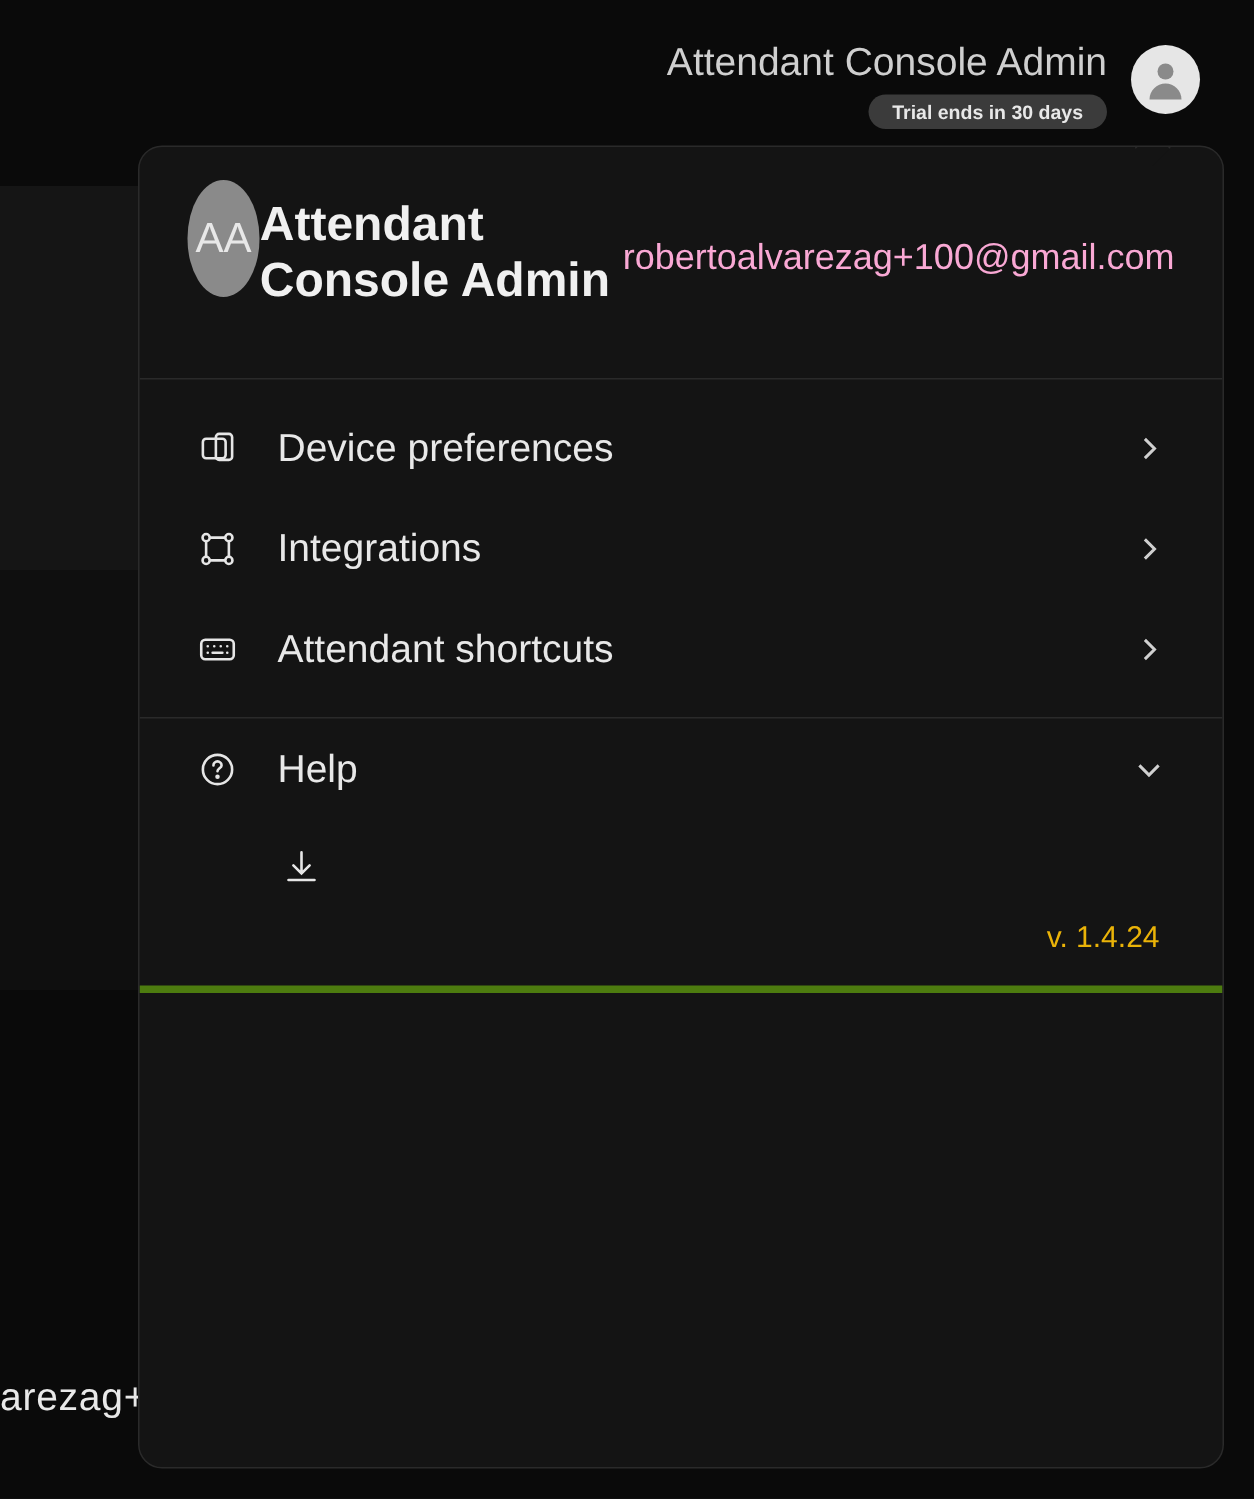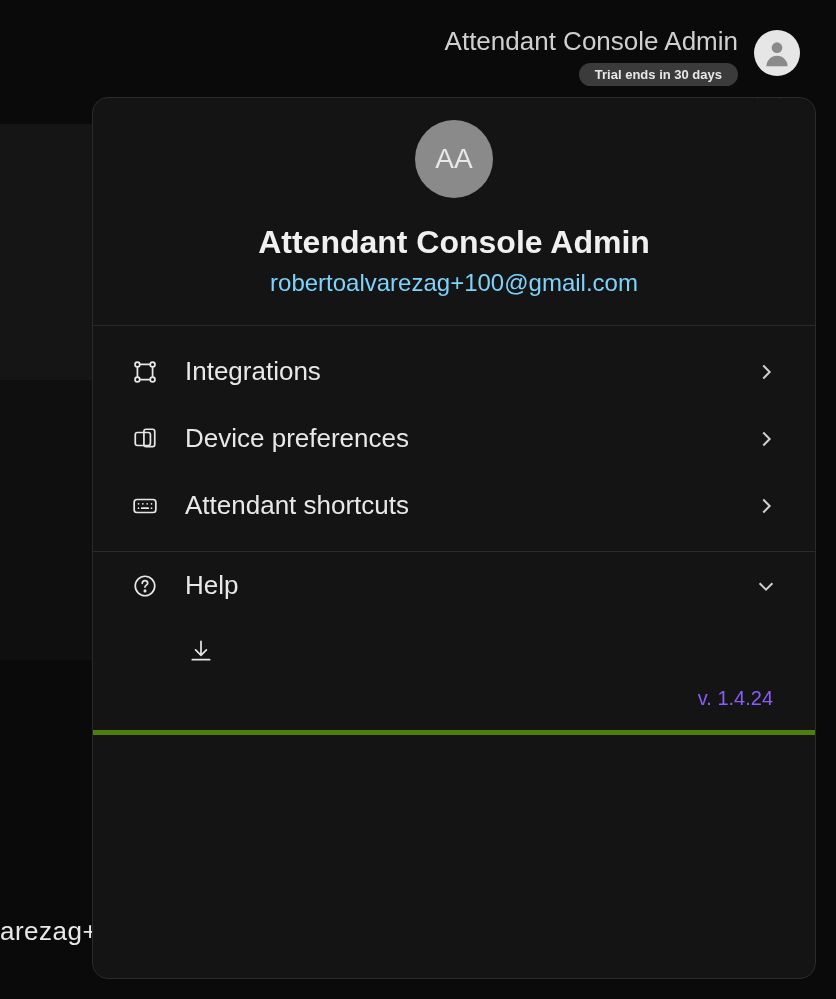--- a/index.html
+++ b/index.html
@@ -45,32 +45,32 @@
       overflow:hidden;
     }
     .flyout::before {
       content:""; position:absolute; top:-8px; right:38px;
       width:16px; height:16px; background:#141414;
       border-left:1px solid #2a2a2a; border-top:1px solid #2a2a2a;
       transform:rotate(45deg);
     }
 
     .profile-section {
-      display:flex; flex-direction:column; align-items:center;
+      display:flex; flex-direction:row; align-items:center;
       padding: 22px 32px 28px 32px;
       border-bottom:1px solid #2a2a2a;
     }
     .big-avatar {
       width:78px; height:78px; border-radius:50%; background:#8a8a8a;
       display:flex; align-items:center; justify-content:center;
       font-size:28px; font-weight:400; color:#e8e8e8;
       margin-bottom:26px;
     }
     .profile-name { font-size:32px; font-weight:700; color:#f0f0f0; margin-bottom:8px; }
-    .profile-email { font-size:24px; font-weight:400; color:#7dd3fc; }
+    .profile-email { font-size:24px; font-weight:400; color:#f9a8d4; }
 
     .menu-section { border-bottom:1px solid #2a2a2a; padding: 12px 0; }
     .menu-row {
       display:flex; align-items:center;
       padding: 18px 38px;
       gap: 26px;
       cursor:pointer;
     }
     .menu-row.sub { padding-left: 94px; }
     .menu-icon { width:28px; height:28px; display:flex; align-items:center; justify-content:center; flex-shrink:0; }
@@ -81,21 +81,21 @@
     .toggle {
       width:60px; height:32px; border-radius:16px; background:#2a2a2a;
       border:1px solid #555; position:relative; flex-shrink:0;
     }
     .toggle-knob {
       width:20px; height:20px; border-radius:50%; background:#c8c8c8;
       position:absolute; left:5px; top:5px;
     }
 
     .version {
-      font-size:20px; color:#8b5cf6; text-align:right;
+      font-size:20px; color:#eab308; text-align:right;
       padding: 4px 42px 20px 0;
     }
 
     .help-section { border-bottom:5px solid #4d7c0f; }
     .signout-section { padding: 10px 0; }
   </style>
 </head>
 <body>
 
 <div class="bg-stripe-1"></div>
@@ -120,40 +120,40 @@
   <div class="profile-section">
     <div class="big-avatar">AA</div>
     <div class="profile-name">Attendant Console Admin</div>
     <div class="profile-email">robertoalvarezag+100@gmail.com</div>
   </div>
 
   <div class="menu-section">
     <div class="menu-row">
       <span class="menu-icon">
         <svg viewBox="0 0 24 24">
+            <rect x="3" y="6" width="14" height="12" rx="2"></rect>
+            <rect x="11" y="3" width="10" height="16" rx="2"></rect>
+          </svg>
+      </span>
+      <span class="menu-label">Device preferences</span>
+      <svg class="arrow" viewBox="0 0 24 24">
+          <polyline points="9 5 16 12 9 19"></polyline>
+        </svg>
+    </div>
+    <div class="menu-row">
+      <span class="menu-icon">
+        <svg viewBox="0 0 24 24">
             <circle cx="5" cy="5" r="2.2"></circle>
             <circle cx="19" cy="5" r="2.2"></circle>
             <circle cx="5" cy="19" r="2.2"></circle>
             <circle cx="19" cy="19" r="2.2"></circle>
             <path d="M7 5h10M5 7v10M19 7v10M7 19h10"></path>
           </svg>
       </span>
       <span class="menu-label">Integrations</span>
-      <svg class="arrow" viewBox="0 0 24 24">
-          <polyline points="9 5 16 12 9 19"></polyline>
-        </svg>
-    </div>
-    <div class="menu-row">
-      <span class="menu-icon">
-        <svg viewBox="0 0 24 24">
-            <rect x="3" y="6" width="14" height="12" rx="2"></rect>
-            <rect x="11" y="3" width="10" height="16" rx="2"></rect>
-          </svg>
-      </span>
-      <span class="menu-label">Device preferences</span>
       <svg class="arrow" viewBox="0 0 24 24">
           <polyline points="9 5 16 12 9 19"></polyline>
         </svg>
     </div>
     <div class="menu-row">
       <span class="menu-icon">
         <svg viewBox="0 0 24 24">
             <rect x="2" y="6" width="20" height="12" rx="2.5"></rect>
             <path d="M6 10h0M10 10h0M14 10h0M18 10h0M6 14h0M18 14h0M9 14h6" stroke-linecap="round"></path>
           </svg>

